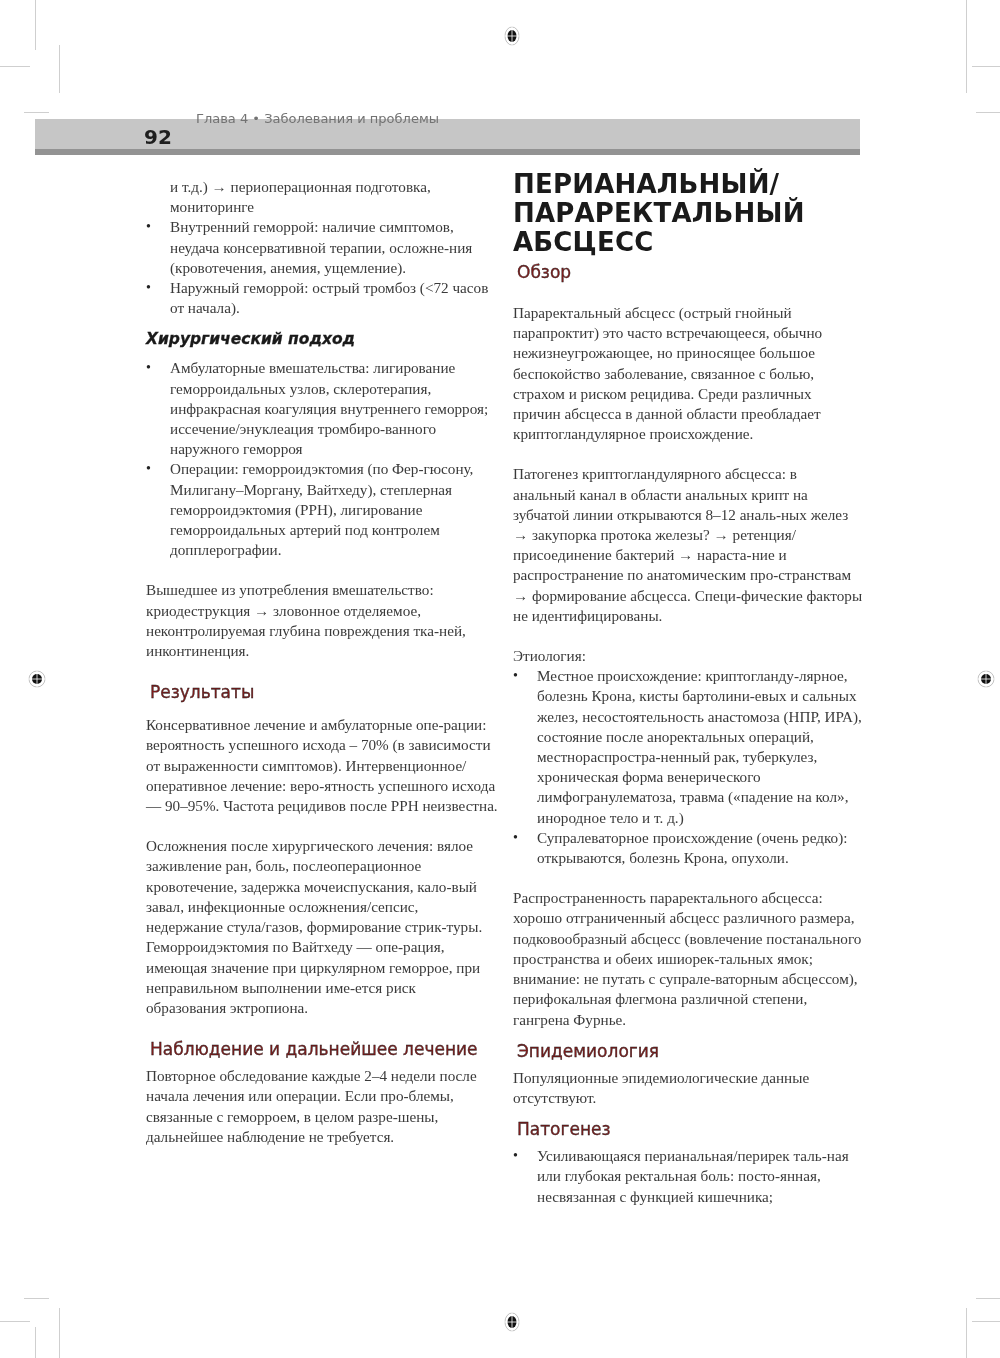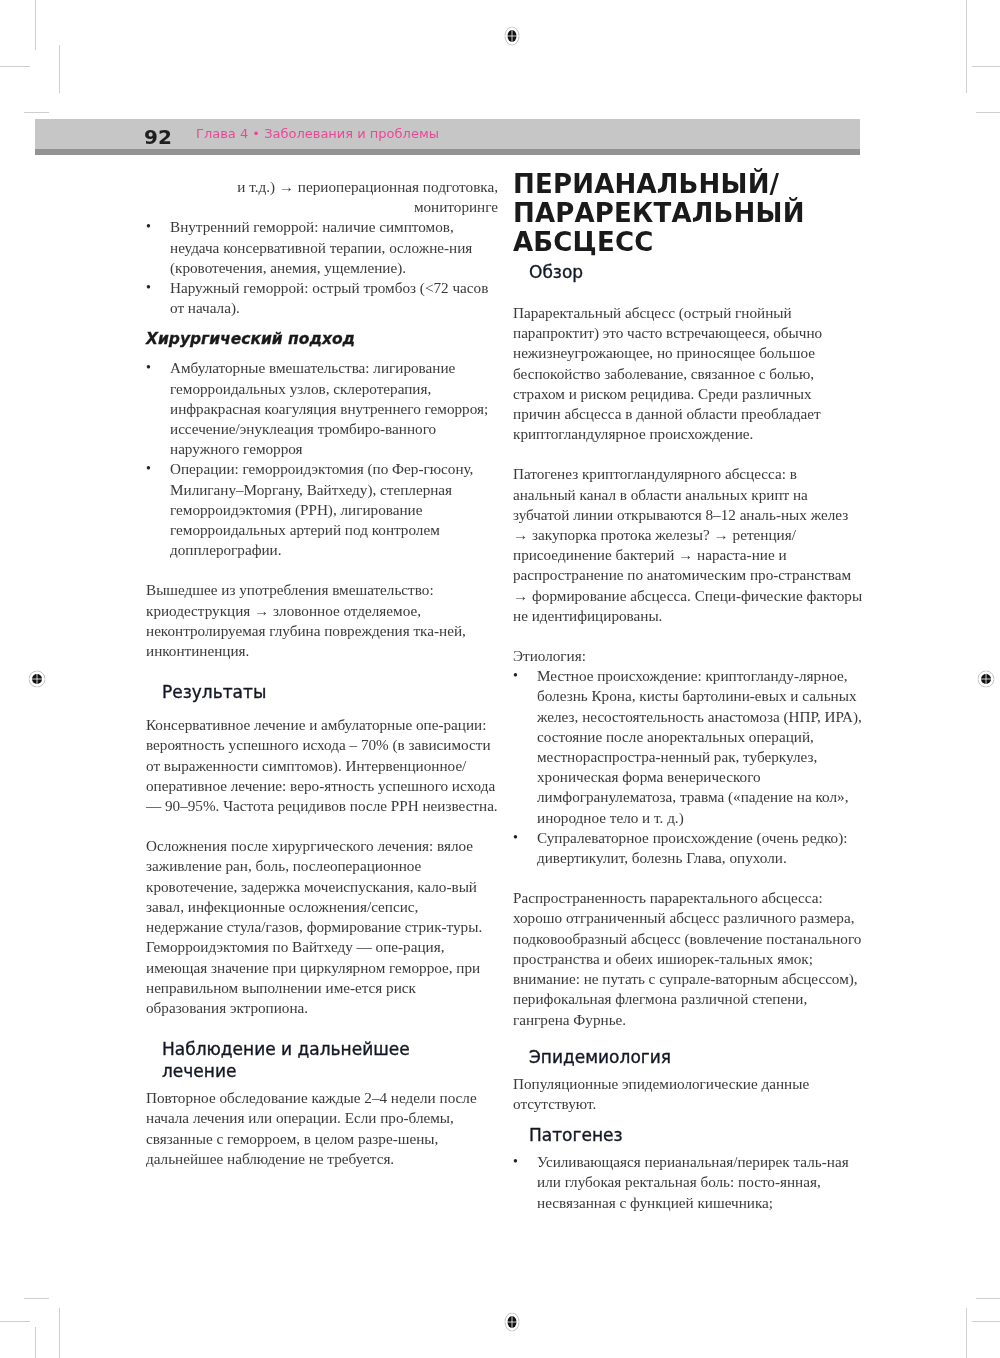--- a/index.html
+++ b/index.html
@@ -14,42 +14,42 @@
   }
   .header-strip {
     position: absolute; left: 35px; top: 149px; width: 825px; height: 6px;
     background: #939393;
   }
   .page-num {
     position: absolute; left: 144px; top: 125px;
     font-family: "DejaVu Sans", sans-serif; font-weight: bold; font-size: 20px; color: #1f1f1f;
   }
   .running-head {
-    position: absolute; left: 196px; top: 126px;
-    font-family: "DejaVu Sans", sans-serif; font-size: 13px; color: #ec4899;
+    position: absolute; left: 196px; top: 111px;
+    font-family: "DejaVu Sans", sans-serif; font-size: 13px; color: #737373;
   }
 
   .col { position: absolute; font-family: "Liberation Serif", serif; color: #3a3a3a; font-size: 15.2px; line-height: 20.2px; }
   .col-left { left: 146px; top: 177px; width: 352px; }
   .col-right { left: 513px; top: 170px; width: 350px; }
 
   p { margin: 0; }
   .para { margin: 0 0 20px 0; }
   ul.bul { list-style: none; margin: 0; padding: 0; }
   ul.bul li { position: relative; padding-left: 24px; }
   ul.bul li .dot { position: absolute; left: 0; top: 0; color: #222; font-size: 14px; }
-  .indent { padding-left: 24px; text-align: right; }
+  .indent { padding-left: 24px; }
 
   h1.sec {
     font-family: "DejaVu Sans", sans-serif; font-weight: bold; font-size: 26px; line-height: 29px;
     color: #1a1a1a; margin: 0; letter-spacing: 0.2px;
   }
   h2.sub {
     font-family: "DejaVu Sans", sans-serif; font-weight: normal; font-size: 17px; line-height: 22px;
-    color: #0f172a; margin: 16px; -webkit-text-stroke: 0.35px #1a1a1a;
+    color: #7f1d1d; margin: 4px; -webkit-text-stroke: 0.35px #1a1a1a;
   }
   h3.italic {
     font-family: "DejaVu Sans", sans-serif; font-style: italic; font-size: 15.5px; line-height: 22px;
     color: #1a1a1a; margin: 0; -webkit-text-stroke: 0.3px #1a1a1a;
   }
 </style>
 </head>
 <body>
 
 <div class="crop" style="left:35px;top:0;width:1px;height:50px;"></div>
@@ -129,21 +129,21 @@
     <span style="display:block">ПЕРИАНАЛЬНЫЙ/</span>
     <span style="display:block">ПАРАРЕКТАЛЬНЫЙ АБСЦЕСС</span>
   </h1>
   <h2 class="sub" style="margin-top:4px;margin-bottom:20px;">Обзор</h2>
   <p class="para">Параректальный абсцесс (острый гнойный парапроктит) это часто встречающееся, обычно нежизнеугрожающее, но приносящее большое беспокойство заболевание, связанное с болью, страхом и риском рецидива. Среди различных причин абсцесса в данной области преобладает криптогландулярное происхождение.</p>
   <p class="para">Патогенез криптогландулярного абсцесса: в анальный канал в области анальных крипт на зубчатой линии открываются 8–12 аналь-ных желез → закупорка протока железы? → ретенция/присоединение бактерий → нараста-ние и распространение по анатомическим про-странствам → формирование абсцесса. Специ-фические факторы не идентифицированы.</p>
 
   <p style="margin-top:12px;">Этиология:</p>
   <ul class="bul">
     <li><span class="dot">•</span><span>Местное происхождение: криптогланду-лярное, болезнь Крона, кисты бартолини-евых и сальных желез, несостоятельность анастомоза (НПР, ИРА), состояние после аноректальных операций, местнораспростра-ненный рак, туберкулез, хроническая форма венерического лимфогранулематоза, травма («падение на кол», инородное тело и т. д.)</span></li>
-    <li><span class="dot">•</span><span>Супралеваторное происхождение (очень редко): дивертикулит, болезнь Глава, опухоли.</span></li>
+    <li><span class="dot">•</span><span>Супралеваторное происхождение (очень редко): открываются, болезнь Крона, опухоли.</span></li>
   </ul>
 
   <p class="para" style="margin-top:20px;margin-bottom:10px;">Распространенность параректального абсцесса: хорошо отграниченный абсцесс различного размера, подковообразный абсцесс (вовлечение постанального пространства и обеих ишиорек-тальных ямок; внимание: не путать с супрале-ваторным абсцессом), перифокальная флегмона различной степени, гангрена Фурнье.</p>
 
   <h2 class="sub" style="margin-bottom:6px;">Эпидемиология</h2>
   <p>Популяционные эпидемиологические данные отсутствуют.</p>
 
   <h2 class="sub" style="margin-top:10px;margin-bottom:6px;">Патогенез</h2>
   <ul class="bul">
     <li><span class="dot">•</span><span>Усиливающаяся перианальная/перирек таль-ная или глубокая ректальная боль: посто-янная, несвязанная с функцией кишечника;</span></li>

